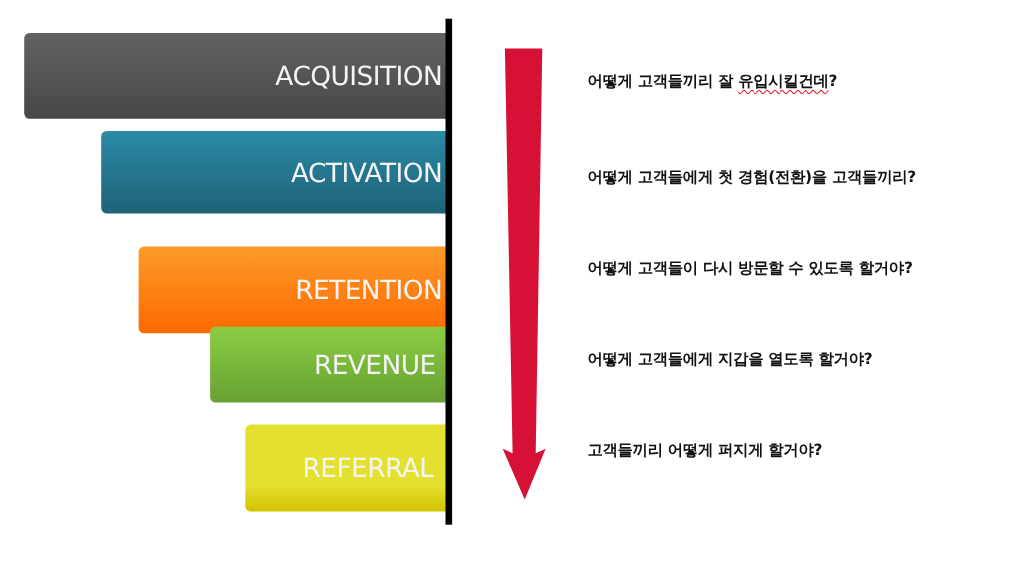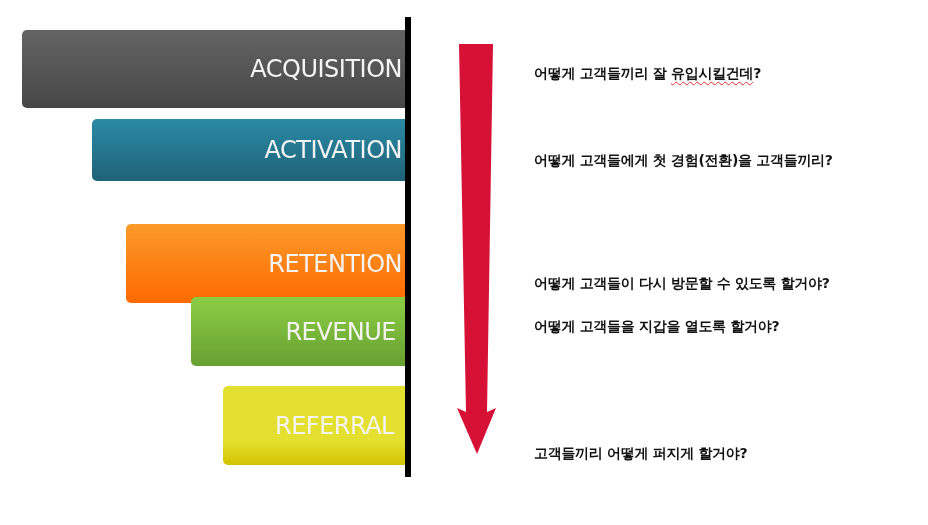--- a/index.html
+++ b/index.html
@@ -10,21 +10,21 @@
   .arrow { position:absolute; left:455px; top:42px; width:44px; height:414px; }
   .q { position:absolute; left:534px; font-family:"DejaVu Sans", sans-serif; font-weight:bold; font-size:14px; color:#111; white-space:nowrap; letter-spacing:-0.3px; }
   .squiggle { text-decoration: underline wavy #e03030; text-decoration-thickness:1px; text-underline-offset:3px;text-align:center; }
 </style>
 </head>
 <body>
 
 <div class="bar" style="left:22px; top:30px; width:386px; height:78px; background:linear-gradient(#636363,#474747);">
   <span class="bar-label">ACQUISITION</span>
 </div>
-<div class="bar" style="left:92px; top:119px; width:316px; height:62px; background:linear-gradient(#2a8aa6,#1f6277);">
+<div class="bar" style="left:92px; top:119px; width:316px; height:75px; background:linear-gradient(#2a8aa6,#1f6277);">
   <span class="bar-label">ACTIVATION</span>
 </div>
 <div class="bar" style="left:126px; top:224px; width:282px; height:79px; background:linear-gradient(#fb9a2a,#fe6a00);">
   <span class="bar-label">RETENTION</span>
 </div>
 <div class="bar" style="left:191px; top:297px; width:217px; height:69px; background:linear-gradient(#8ccd44,#67a132);">
   <span class="bar-label" style="right:12px;">REVENUE</span>
 </div>
 <div class="bar" style="left:223px; top:386px; width:185px; height:79px; background:linear-gradient(#e3e02f 70%,#d3c300);">
   <span class="bar-label" style="right:14px;">REFERRAL</span>
@@ -33,15 +33,15 @@
 <div class="axis"></div>
 
 <svg class="arrow" viewBox="0 0 44 414">
   <polygon points="4,2 38,2 32,370 41,366 22,412 2,366 11,370" fill="#d61135"></polygon>
 </svg>
 
 <div class="q" style="top:65px;">
   <span>어떻게 고객들끼리 잘 </span><span class="squiggle">유입시킬건데</span><span>?</span>
 </div>
 <div class="q" style="top:152px;">어떻게 고객들에게 첫 경험(전환)을 고객들끼리?</div>
-<div class="q" style="top:235px;margin-top:40px;">어떻게 고객들이 다시 방문할 수 있도록 할거야?</div>
-<div class="q" style="top:318px;">어떻게 고객들을 지갑을 열도록 할거야?</div>
-<div class="q" style="top:401px;margin-top:44px;">고객들끼리 어떻게 퍼지게 할거야?</div>
+<div class="q" style="top:235px;">어떻게 고객들이 다시 방문할 수 있도록 할거야?</div>
+<div class="q" style="top:318px;">어떻게 고객들에게 지갑을 열도록 할거야?</div>
+<div class="q" style="top:401px;">고객들끼리 어떻게 퍼지게 할거야?</div>
 
 </body></html>

